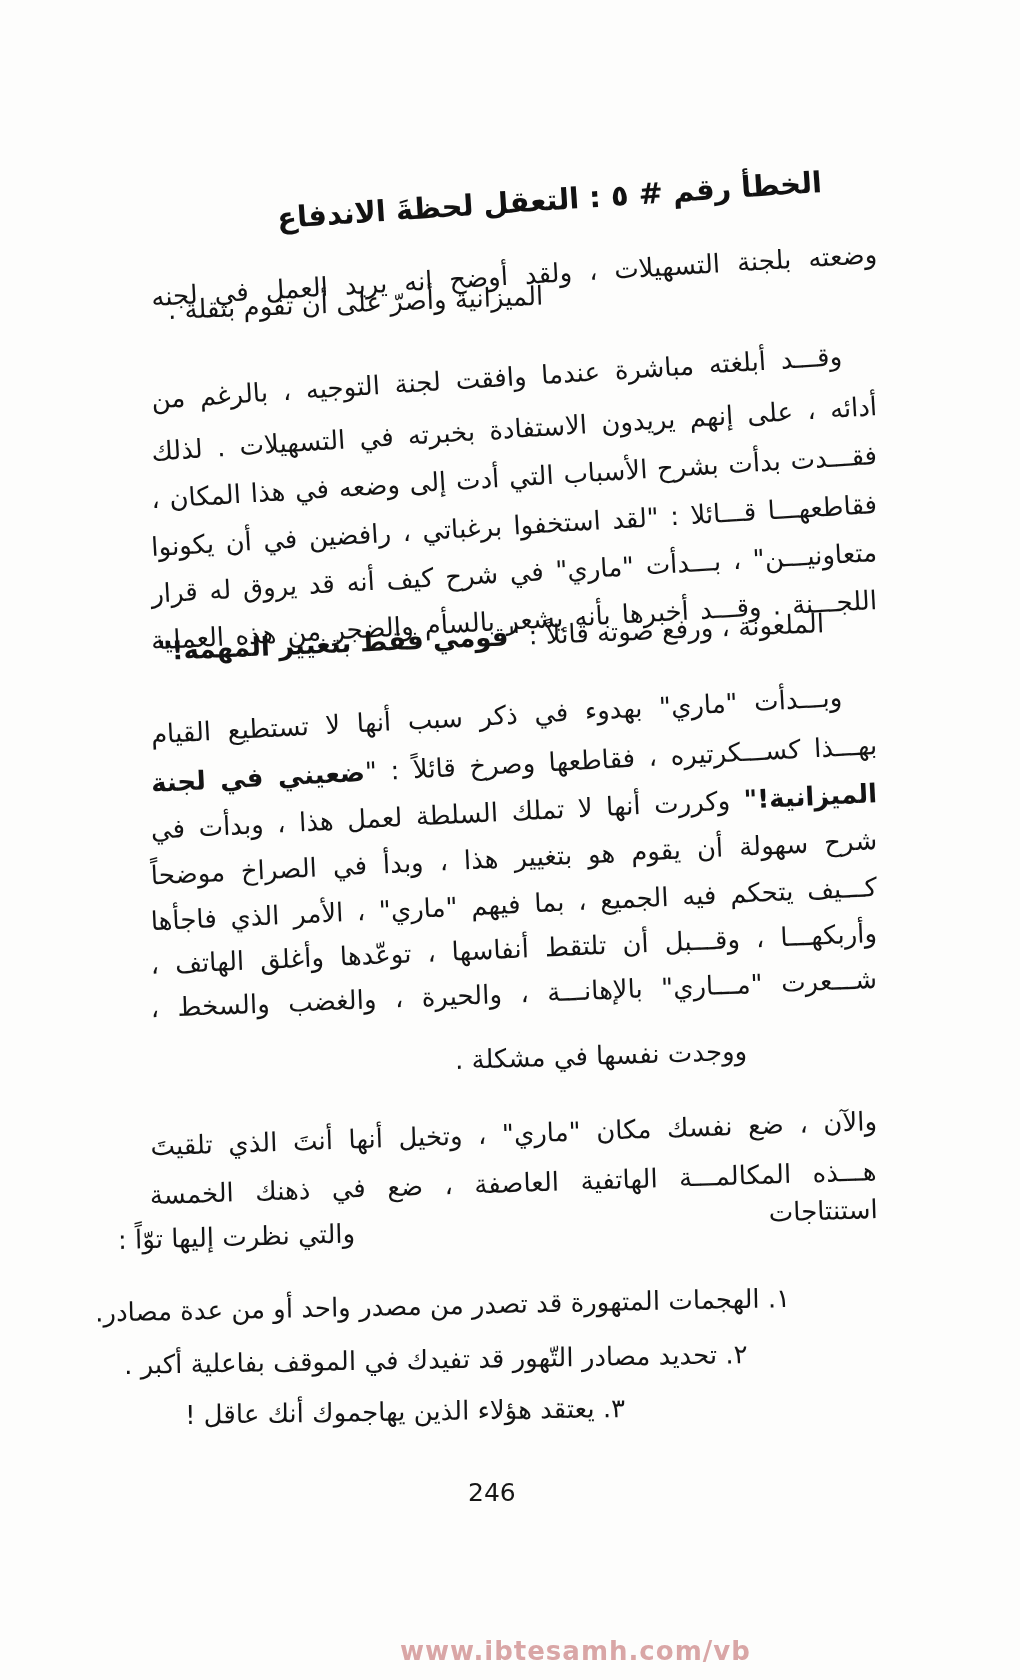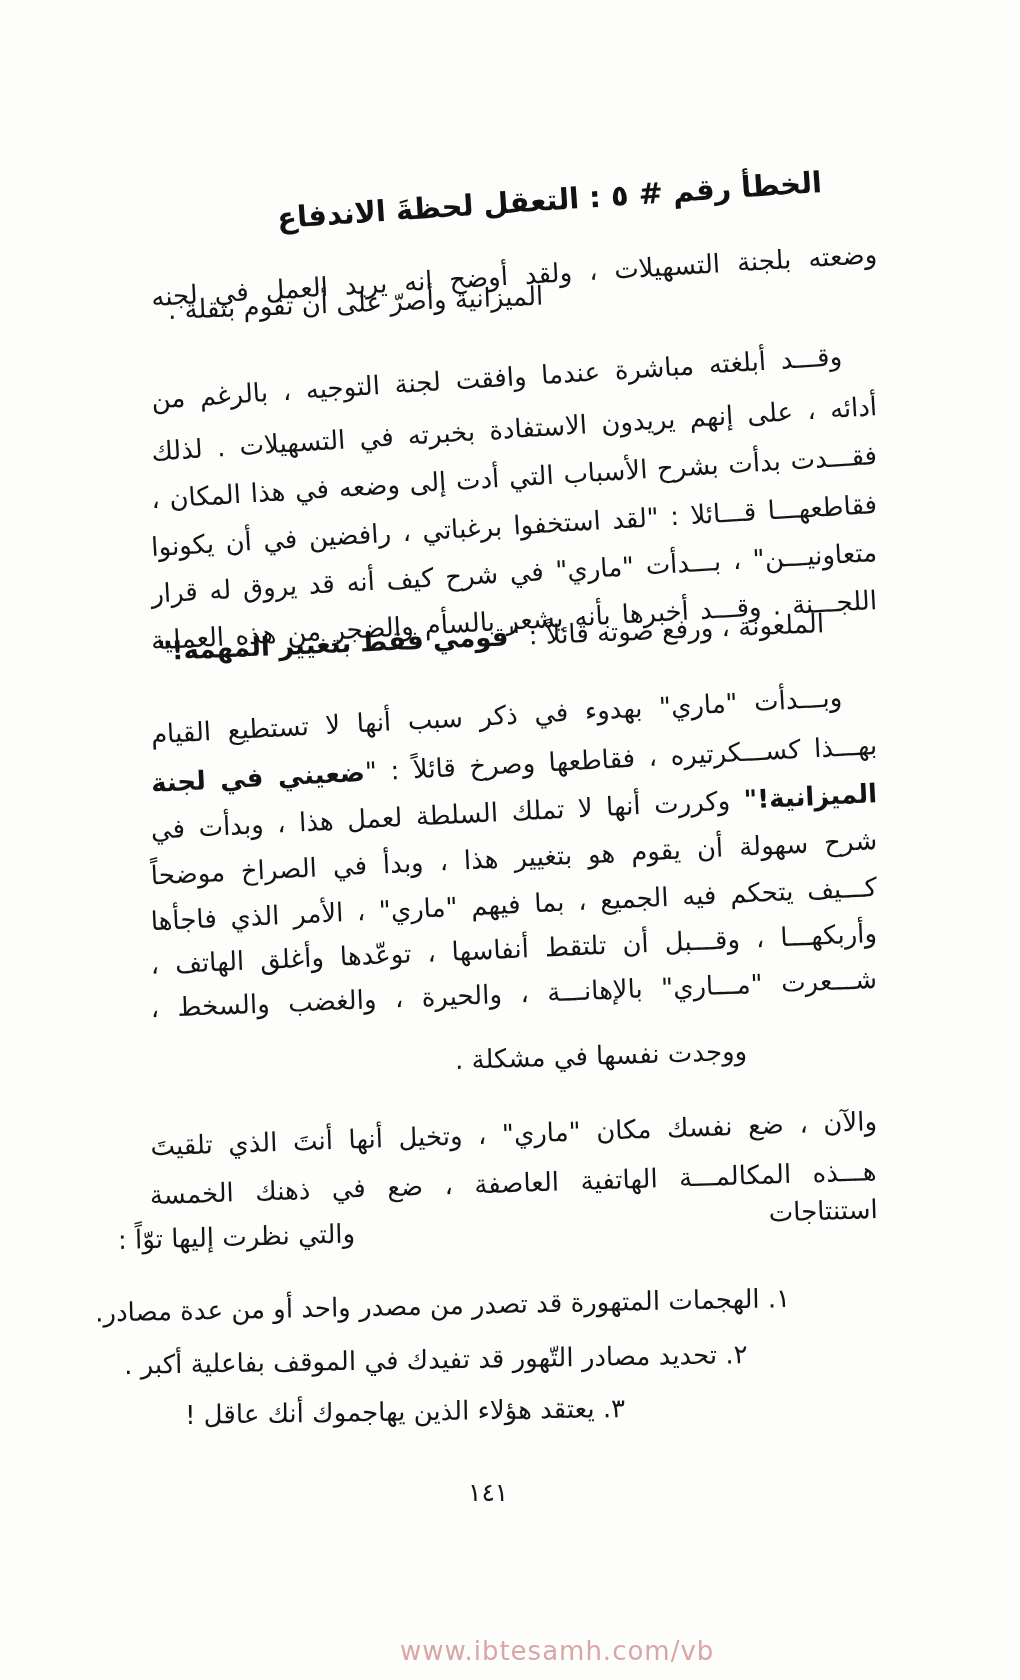--- a/index.html
+++ b/index.html
@@ -80,16 +80,16 @@
       <div class="line full" style="top: 1153px; transform: rotate(-1.9deg);"><span>هـــذه المكالمـــة الهاتفية العاصفة ، ضع في ذهنك الخمسة استنتاجات</span></div>
       <div class="line short-left" style="top: 1222px; left: 118px; transform: rotate(-1.6deg);"><span>والتي نظرت إليها توّاً :</span></div>
     </div>
 
   <div id="list-items">
       <div class="line item" style="top: 1280px; right: 230px; transform: rotate(-1.2deg);">١. الهجمات المتهورة قد تصدر من مصدر واحد أو من عدة مصادر.</div>
       <div class="line item" style="top: 1336px; right: 272px; transform: rotate(-1deg);">٢. تحديد مصادر التّهور قد تفيدك في الموقف بفاعلية أكبر .</div>
       <div class="line item" style="top: 1390px; right: 395px; transform: rotate(-0.9deg);">٣. يعتقد هؤلاء الذين يهاجموك أنك عاقل !</div>
     </div>
 
-  <div class="page-number" style="left:468px; top:1478px;">١٤١</div>
+  <div class="page-number" style="left:468px; top:1478px;">246</div>
 
-  <div class="watermark" style="left:400px; top:1636px;">www.ibtesamh.com/vb</div>
+  <div class="watermark" style="left:400px; top:1636px;font-weight:bold;">www.ibtesamh.com/vb</div>
 </div>
 
 </body></html>

